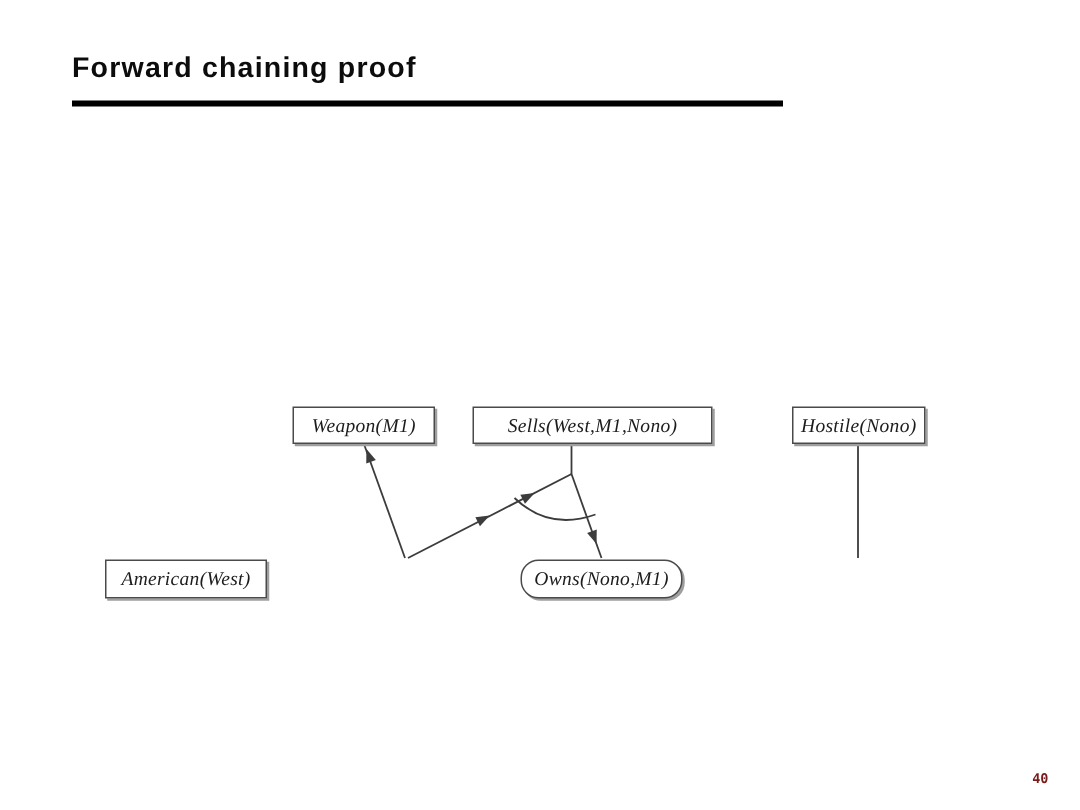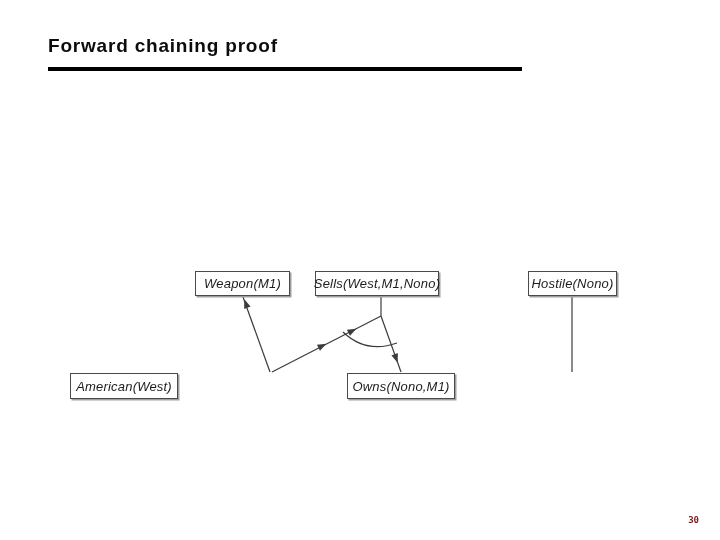--- a/index.html
+++ b/index.html
@@ -16,21 +16,21 @@
     position:absolute; left:48px; top:67px; width:474px; height:4px;
     background:#000000;
   }
   .diagram { position:absolute; left:0; top:0; width:720px; height:540px; }
   svg.edges { position:absolute; left:0; top:0; }
   .node {
     position:absolute; background:#ffffff;
     border:1.5px solid #4a4a4a; box-shadow:1.5px 1.5px 0 #9f9f9f;
     box-sizing:border-box;
     display:flex; align-items:center; justify-content:center;
-    font-family:Liberation Sans, sans-serif; font-style:italic;
+    font-family:Liberation Serif, serif; font-style:italic;
     font-size:13px; letter-spacing:0.2px; color:#1c1c1c;
     white-space:nowrap;
   }
   .page-number {
     position:absolute; right:21px; top:515px;
     font-size:9px; font-weight:bold; color:#7a1a1a;
     font-family:"DejaVu Sans Mono", monospace;
   }
 </style>
 </head>
@@ -50,29 +50,29 @@
         <line x1="572" y1="296" x2="572" y2="372" stroke="#3c3c3c" stroke-width="1.2"></line>
         <path d="M 343 332 Q 366 354 397 343" fill="none" stroke="#3c3c3c" stroke-width="1.2"></path>
         <path d="M 5 0 L -4 3.4 L -4 -3.4 Z" fill="#3c3c3c" transform="translate(246,304) rotate(-110)"></path>
         <path d="M 5 0 L -4 3.4 L -4 -3.4 Z" fill="#3c3c3c" transform="translate(352,331) rotate(-27)"></path>
         <path d="M 5 0 L -4 3.4 L -4 -3.4 Z" fill="#3c3c3c" transform="translate(322,346) rotate(-27)"></path>
         <path d="M 5 0 L -4 3.4 L -4 -3.4 Z" fill="#3c3c3c" transform="translate(396,358) rotate(70)"></path>
       </svg>
   <div class="node" style="left: 195px; top: 271px; width: 95px; height: 25px;">
         <span>Weapon(M1)</span>
       </div>
-      <div class="node" style="left: 315px; top: 271px; width: 124px; height: 25px;">
+      <div class="node" style="left: 315px; top: 271px; width: 160px; height: 25px;">
         <span>Sells(West,M1,Nono)</span>
       </div>
       <div class="node" style="left: 528px; top: 271px; width: 89px; height: 25px;">
         <span>Hostile(Nono)</span>
       </div>
       <div class="node" style="left: 70px; top: 373px; width: 108px; height: 26px;">
         <span>American(West)</span>
       </div>
-      <div class="node" style="left: 347px; top: 373px; width: 108px; height: 26px;">
+      <div class="node" style="left: 347px; top: 373px; width: 108px; height: 26px; border-radius: 12px;">
         <span>Owns(Nono,M1)</span>
       </div>
     </div>
 
-  <div class="page-number">30</div>
+  <div class="page-number">40</div>
 
 </div>
 
 </body></html>

